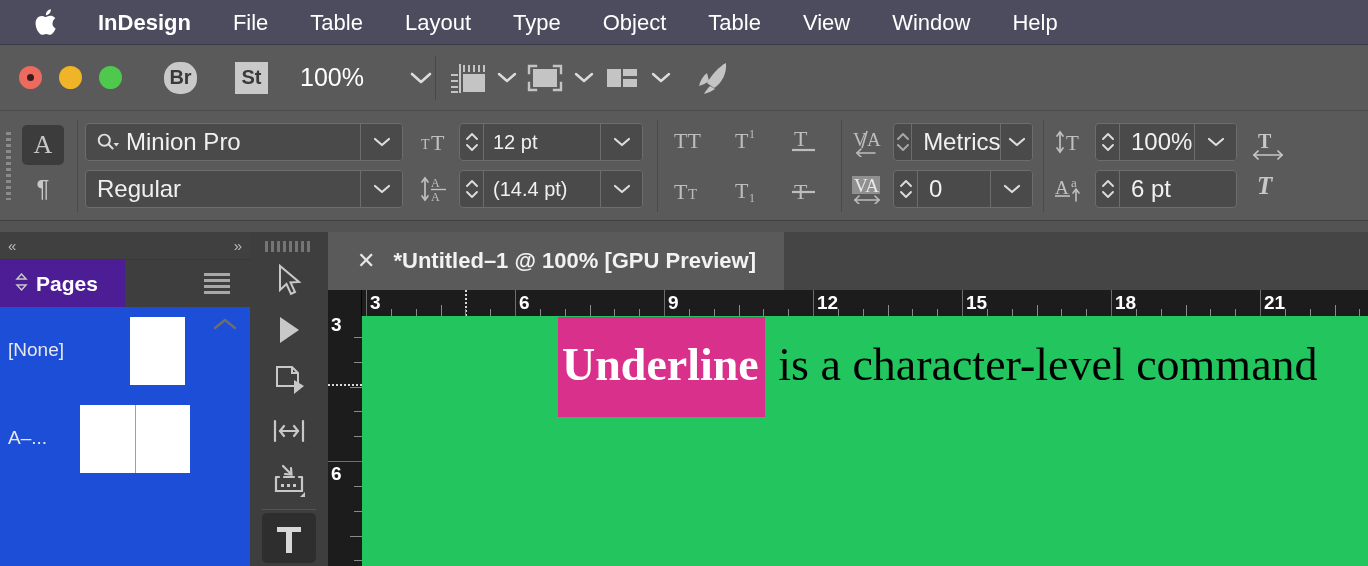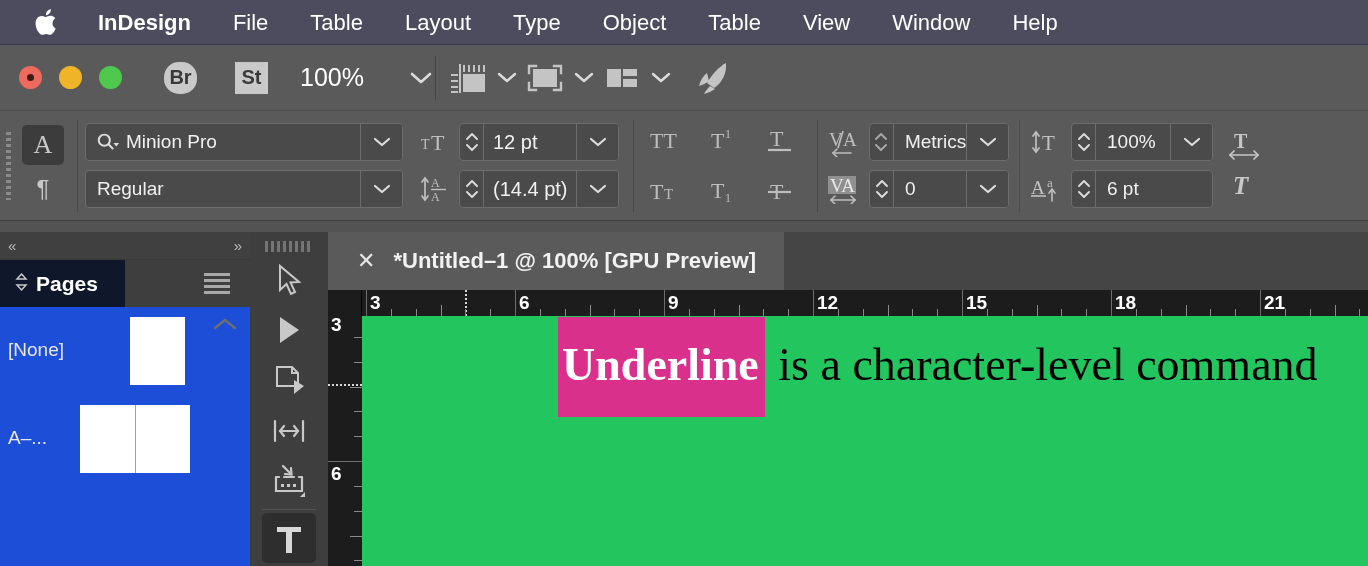--- a/index.html
+++ b/index.html
@@ -114,21 +114,21 @@
   .row { display:flex; align-items:center; gap:0; }
 
   .combo {
     height:38px;
     background:#4a4a4a;
     border:1px solid #6d6d6d;
     border-radius:4px;
     display:flex; align-items:center;
     overflow:hidden;
   }
-  .combo .txt { color:#f0f0f0; font-size:19px; padding-left:11px; white-space:nowrap; flex:1; }
+  .combo .txt { color:#f0f0f0; font-size:24px; padding-left:11px; white-space:nowrap; flex:1; }
   .combo .drop {
     width:42px; height:100%;
     border-left:1px solid #6d6d6d;
     display:flex; align-items:center; justify-content:center;
     background:#4a4a4a;
   }
   .combo.font { width:318px; }
   .combo.font .txt { padding-left:6px; }
   .searchicon { width:34px; display:flex; align-items:center; justify-content:center; padding-left:10px; }
 
@@ -136,21 +136,21 @@
     width:24px; height:100%;
     display:flex; flex-direction:column; align-items:center; justify-content:center;
     gap:2px;
     border-right:1px solid #6d6d6d;
     color:#dcdcdc;
   }
   .spin svg { display:block; }
 
   .labelicon { width:44px; display:flex; align-items:center; justify-content:center; color:#c0c0c0; }
 
-  .combo.size { width:160px; }
+  .combo.size { width:184px; }
   .combo.size .txt { padding-left:9px; font-size:20px; }
 
   .tbtn {
     width:56px; height:42px;
     display:flex; align-items:center; justify-content:center;
     color:#bdbdbd;
   }
 
   .combo.kern { width:140px; }
   .combo.pct { width:142px; }
@@ -167,21 +167,21 @@
   .dockbar {
     height:28px; background:#404040;
     display:flex; align-items:center; justify-content:space-between;
     padding:0 8px;
     color:#bdbdbd; font-size:15px;
     border-bottom:1px solid #373737;
   }
   .panel-tabs { display:flex; height:47px; background:#3e3e3e; }
   .panel-tab {
     width:126px; height:47px;
-    background:#0f172a;
+    background:#4c1d95;
     display:flex; align-items:center; gap:7px;
     padding-left:14px;
     border-right:1px solid #3e3e3e;
   }
   .panel-tab .tab-title { color:#ffffff; font-size:21px; font-weight:bold; }
   .panel-tab-rest { flex:1; height:47px; background:#3e3e3e; display:flex; align-items:center; justify-content:flex-end; padding-right:20px; }
   .hamburger { width:26px; display:flex; flex-direction:column; gap:3px; }
   .hamburger i { display:block; height:3px; background:#a8a8a8; }
   .panel-body { flex:1; background:#1d4ed8; position:relative; padding-top:10px; }
   .master-row { display:flex; align-items:flex-start; height:76px; position:relative; }

